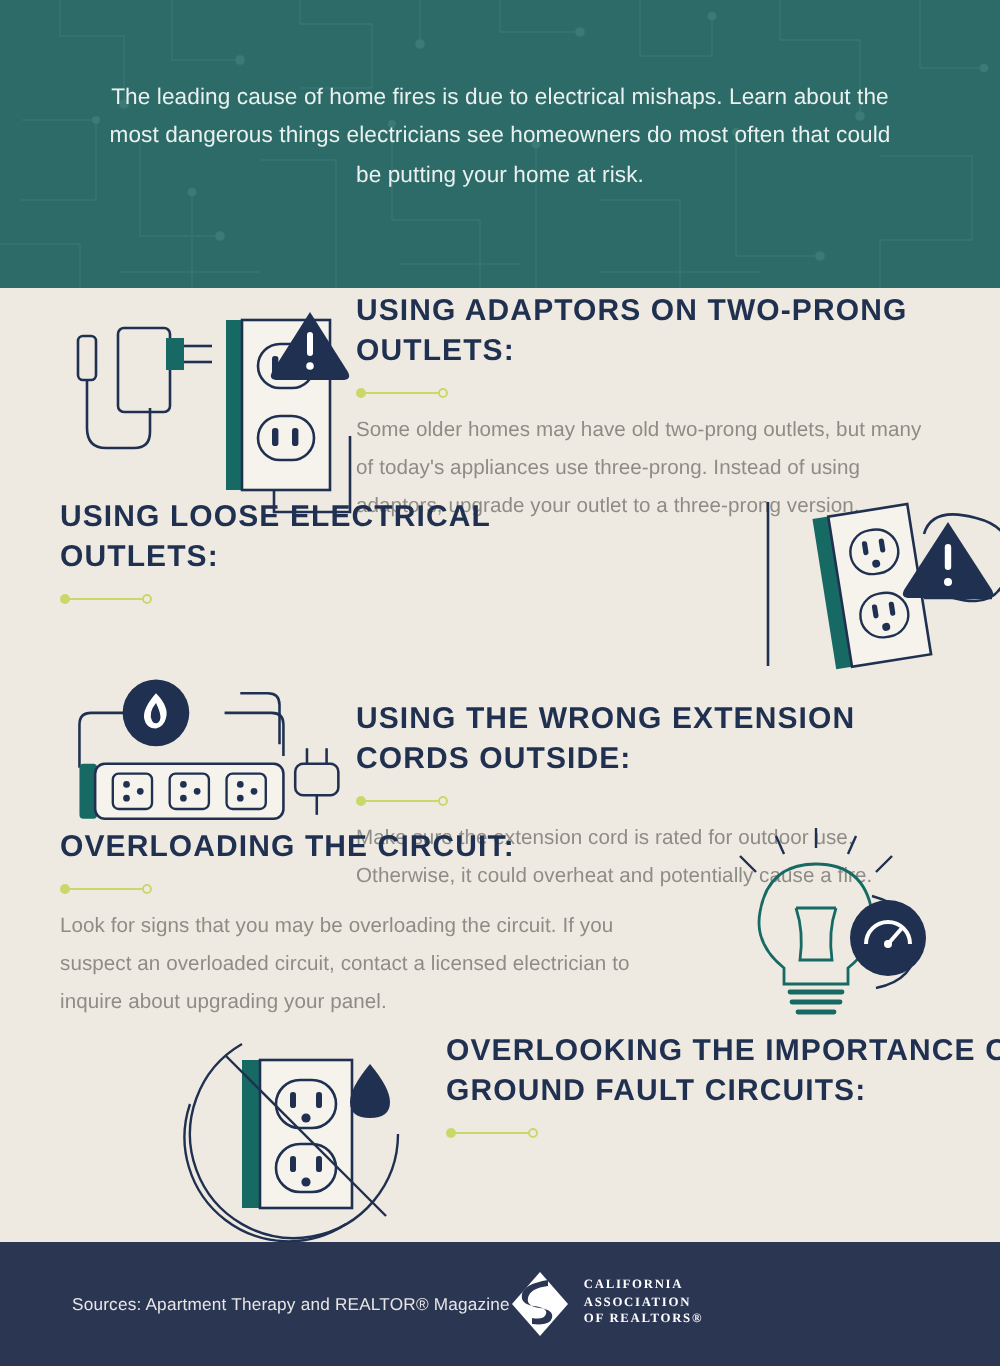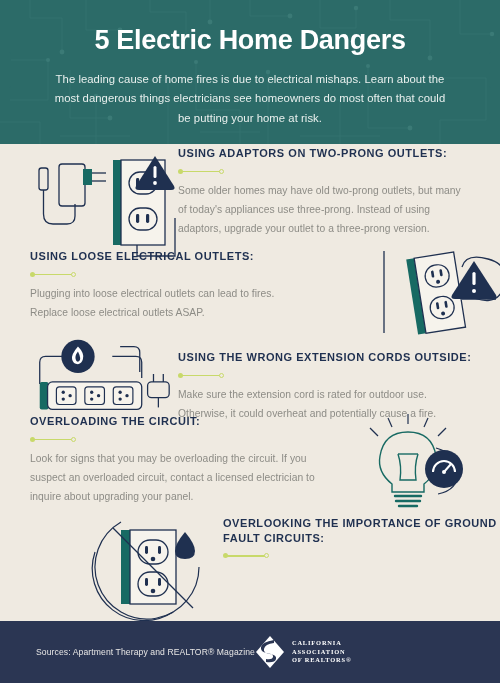--- a/index.html
+++ b/index.html
@@ -80,21 +80,21 @@
   .sec-art {
     flex: 0 0 auto;
     display: flex;
     align-items: flex-start;
     justify-content: center;
   }
   .sec-text { flex: 1 1 auto; }
 
   .sec-title {
     color: #1f3050;
-    font-size: 11px;
+    font-size: 15px;
     font-weight: bold;
     letter-spacing: 0.55px;
     line-height: 1.32;
     text-transform: uppercase;
   }
   .divider {
     position: relative;
     width: 46px;
     height: 7px;
     margin: 7px 0 6px 0;
@@ -195,21 +195,20 @@
         <circle cx="96" cy="96" r="2.2"></circle>
           <circle cx="410" cy="128" r="2.4"></circle>
         <circle cx="268" cy="72" r="2.2"></circle>
           <circle cx="48" cy="60" r="2"></circle>
         <circle cx="196" cy="62" r="2"></circle>
           <circle cx="368" cy="66" r="2"></circle>
       </g>
     </svg>
 
     <div class="header-inner">
-      <div class="header-title">5 Electric Home Dangers</div>
       <div class="header-sub">The leading cause of home fires is due to electrical mishaps. Learn about the most dangerous things electricians see homeowners do most often that could be putting your home at risk.</div>
     </div>
     <div class="notch left"></div>
     <div class="notch right"></div>
   </div>
 
   <div class="content">
 
     <div class="section" style="top:2px;left:0;">
       <div class="sec-art" style="width:178px;padding-left:26px;padding-top:6px;">
@@ -256,21 +255,20 @@
     </div>
 
     <div class="section" style="top:105px;left:0;gap:48px;">
       <div class="sec-text" style="padding-left:30px;padding-right:10px;width:320px;flex:0 0 320px;">
         <div class="sec-title">USING LOOSE ELECTRICAL OUTLETS:</div>
         <div class="divider">
           <span class="dot-l"></span>
           <span class="bar"></span>
           <span class="dot-r"></span>
         </div>
-        <div class="sec-body">Plugging into loose electrical outlets can lead to fires. Replace loose electrical outlets ASAP.</div>
       </div>
       <div class="sec-art" style="width:180px;padding-top:0;">
         <svg width="160" height="100" viewBox="0 0 160 100">
           <line x1="6" y1="2" x2="6" y2="84" stroke="#1f3050" stroke-width="1.3"></line>
           <g transform="rotate(-9 60 45)">
             <rect x="34" y="6" width="8" height="76" fill="#176a63"></rect>
             <rect x="42" y="6" width="40" height="76" fill="#f6f3ec" stroke="#1f3050" stroke-width="1.3"></rect>
             <g fill="#f6f3ec" stroke="#1f3050" stroke-width="1.2">
               <rect x="50" y="16" width="24" height="22" rx="11"></rect>
               <rect x="50" y="48" width="24" height="22" rx="11"></rect>

